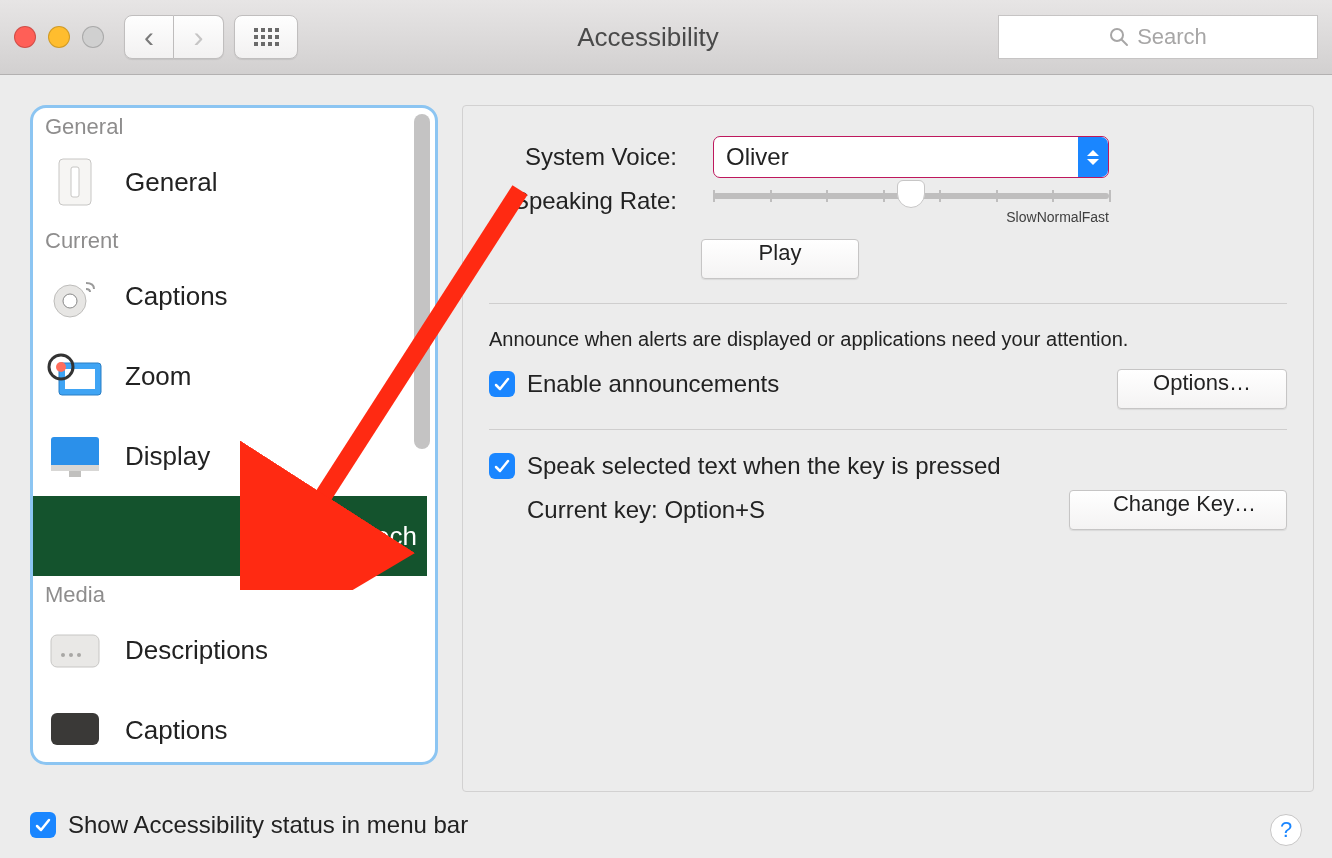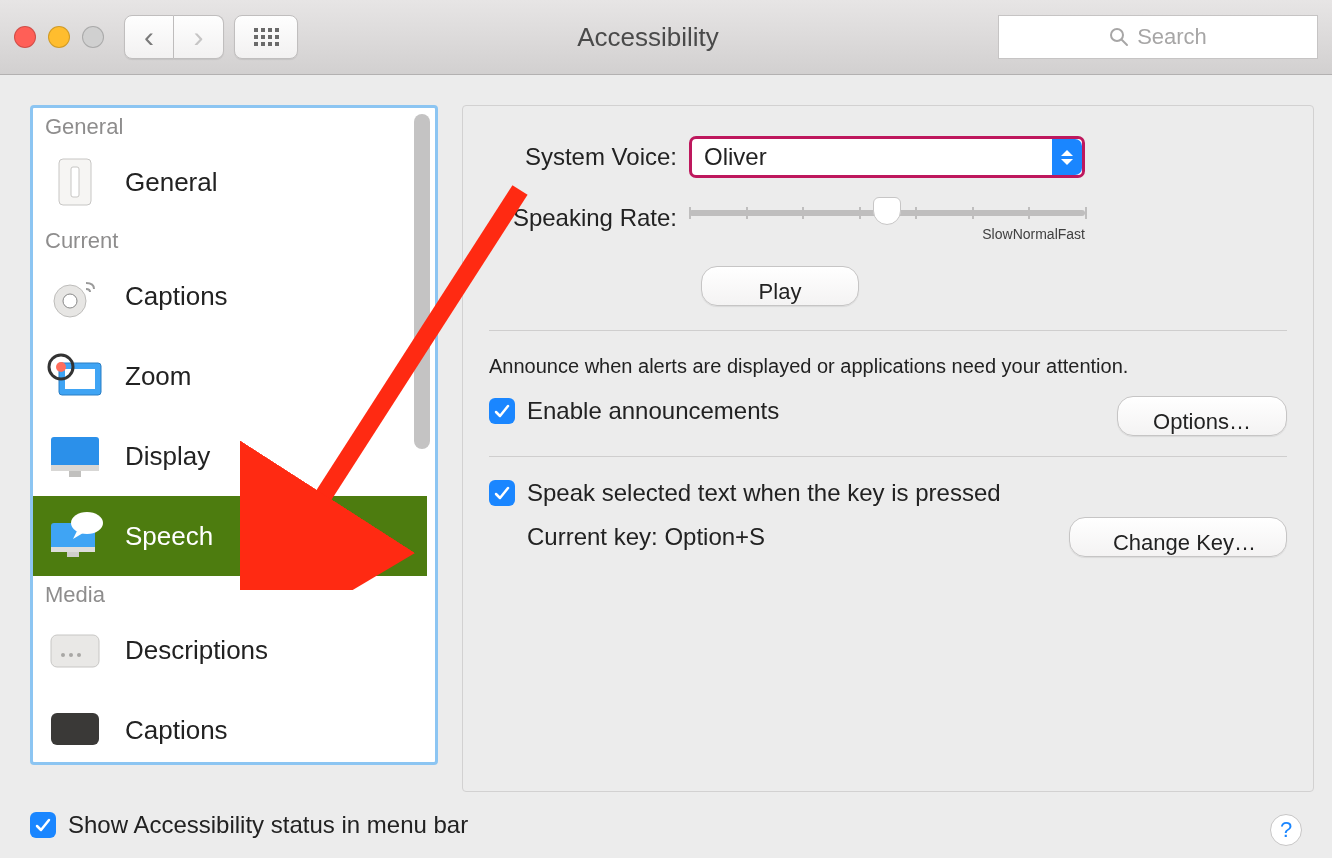--- a/index.html
+++ b/index.html
@@ -40,62 +40,62 @@
   .search {
     width:320px; height:44px; background:#fff; border:1px solid #c6c4c4; border-radius:0;
     display:flex; align-items:center; justify-content:center; gap:8px; color:#a7a6a6;
     font-size:22px;
   }
   .chev{ font-size:30px; color:#7a7a7a;}
   .chev.dis{color:#c6c5c5;}
   
   .content { padding: 30px 18px 10px 30px; display:flex; gap:24px; height: calc(858px - 75px - 56px); }
   .sidebar-wrap{
-    width:408px; height:660px; border:3px solid #8cc5f2; border-radius:4px; background:#fff;
+    width:408px; height:660px; border:3px solid #8cc5f2; border-radius:16px; background:#fff;
     position: relative; overflow:hidden;
   }
   .sidebar{ position:absolute; inset:0; overflow-y:auto; padding-right:8px;}
   .scrollbar-thumb{ position:absolute; right:5px; top:6px; width:16px; height:335px; background:#c4c3c3; border-radius:8px;}
   .sb-header{ color:#8e8d8d; font-size:22px; padding:6px 12px 2px;}
   .sb-item{
     display:flex; align-items:center; gap:18px; padding:4px 10px 4px 10px; height:80px;
     font-size:26px; color:#222;
   }
-  .sb-item.selected{ background:#4d7c0f; color:#fff; }
+  .sb-item.selected{ background:#14532d; color:#fff;justify-content:flex-end; }
   .sb-icon{ width:64px; height:56px; display:flex; align-items:center; justify-content:center;}
   svg{display:block;}
   
   .panel{
     flex:1; background:#ececec; border:1px solid #d2d1d1; border-radius:4px;
     padding: 30px 26px 18px 26px;
   }
-  .row{ display:flex; align-items:center; margin-bottom:24px;}
+  .row{ display:flex; align-items:center; margin-bottom:7px;gap:24px;}
   .lbl{ width:200px; text-align:right; padding-right:12px; font-size:24px;}
   .select{
-    flex:0 0 396px; height:42px; background:#fff; border:3px solid #be185d; border-radius:7px;
+    flex:0 0 396px; height:42px; background:#fff; border:1px solid #be185d; border-radius:7px;
     display:flex; align-items:center; padding:0 0 0 12px; font-size:24px; position:relative;
   }
   .select-knob{
     position:absolute; right:0; top:0; bottom:0; width:30px; background:#1a86ff; border-radius:0 7px 7px 0;
     display:flex; flex-direction:column; align-items:center; justify-content:center;
   }
   .select-knob:before,.select-knob:after{content:"";width:0;height:0;border-left:6px solid transparent;border-right:6px solid transparent;}
   .select-knob:before{border-bottom:6px solid #fff; margin-bottom:3px;}
   .select-knob:after{border-top:6px solid #fff;}
   .slider-wrap{ flex:0 0 396px; padding-top:8px;}
   .slider-track{ position:relative; height:6px; background:#bfbebe; border-radius:3px; margin-bottom:6px;}
   .slider-tick{ position:absolute; top:-3px; width:2px; height:12px; background:#bfbebe;}
   .slider-thumb{
     position:absolute; top:-13px; width:28px; height:28px; background:#fff; border:1px solid #c7c6c6;
     border-radius:6px 6px 14px 14px; transform:translateX(-50%);
   }
   .slider-labels{display:flex;justify-content:flex-end;font-size:14px;color:#404040;margin-top:10px;}
   .play-btn, .opt-btn{
-    background:linear-gradient(#ffffff,#f4f3f3); border:1px solid #c6c5c5; border-radius:16px;
-    height:40px; display:flex; align-items:flex-end; justify-content:center; font-size:22px;
+    background:linear-gradient(#ffffff,#f4f3f3); border:1px solid #c6c5c5; border-radius:4px;
+    height:40px; display:flex; align-items:flex-start; justify-content:center; font-size:22px;
     box-shadow:0 1px 1px rgba(0,0,0,.08);
   }
   .play-btn{ width:158px; margin-left:212px; margin-top:14px; margin-bottom:24px;}
   .hr{ height:1px; background:#cfcece; margin: 18px 0 22px;}
   .para{ font-size:20px; line-height:1.35; margin-bottom:16px;}
   .ck-row{ display:flex; align-items:center; gap:12px; margin-bottom:10px;}
   .ckbox{
     width:26px; height:26px; border-radius:6px; background:#1a86ff; display:flex; align-items:center; justify-content:center;
   }
   .ckbox svg{ width:18px;height:18px; }

